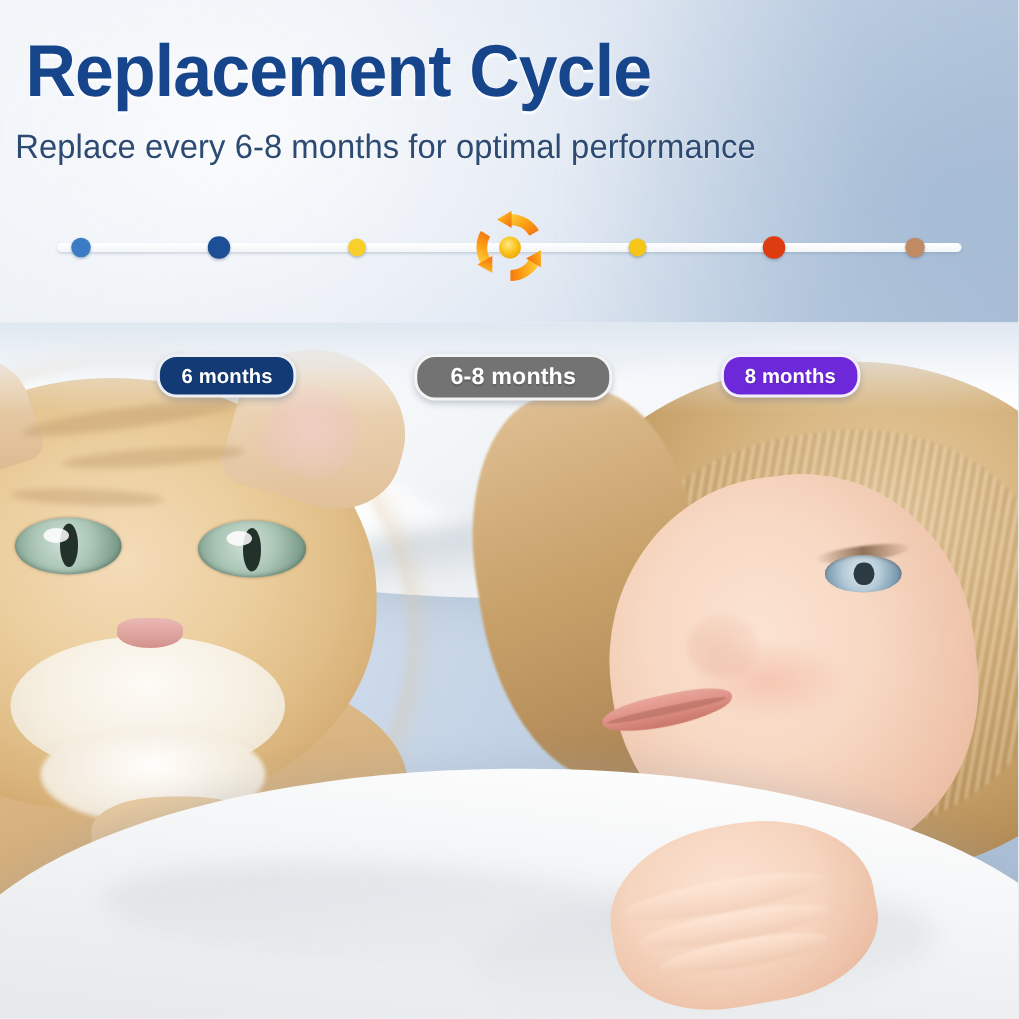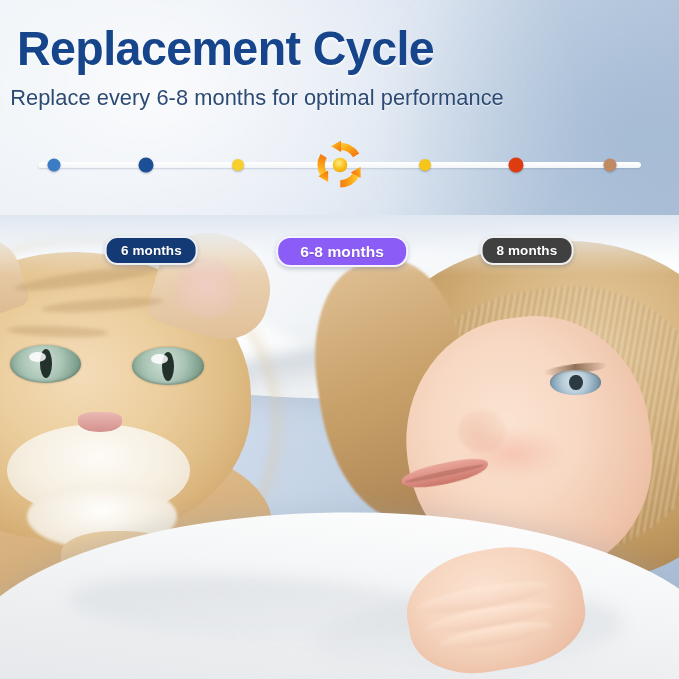--- a/index.html
+++ b/index.html
@@ -675,18 +675,18 @@
           </g>
         </g>
         <circle cx="50" cy="50" r="14" fill="url(#gCore)"></circle>
       </svg>
     </div>
   </div>
 
   <div class="pill-row">
     <div id="pills-host" style="position:absolute;inset:0;">
         <div class="pill" style="left: 22.3%; background: rgb(19, 58, 116);">6 months</div>
-        <div class="pill wide" style="left: 50.4%; background: #8b5cf6;">6-8 months</div>
-        <div class="pill" style="left: 77.6%; background: #404040;">8 months</div>
+        <div class="pill wide" style="left: 50.4%; background: #737373;">6-8 months</div>
+        <div class="pill" style="left: 77.6%; background: #6d28d9;">8 months</div>
       </div>
   </div>
 
 </div>
 
 </body></html>

